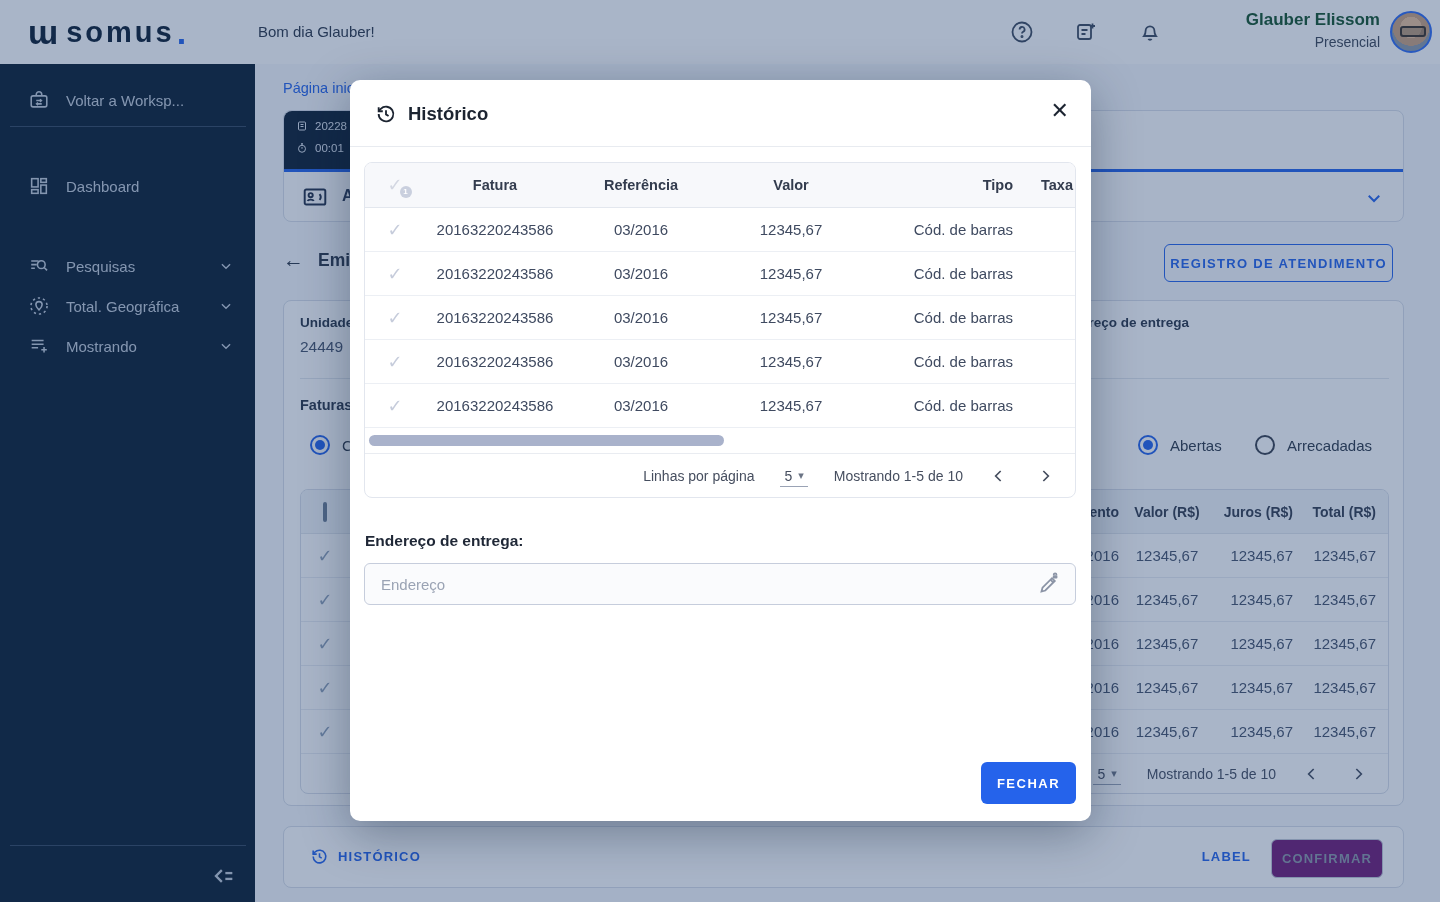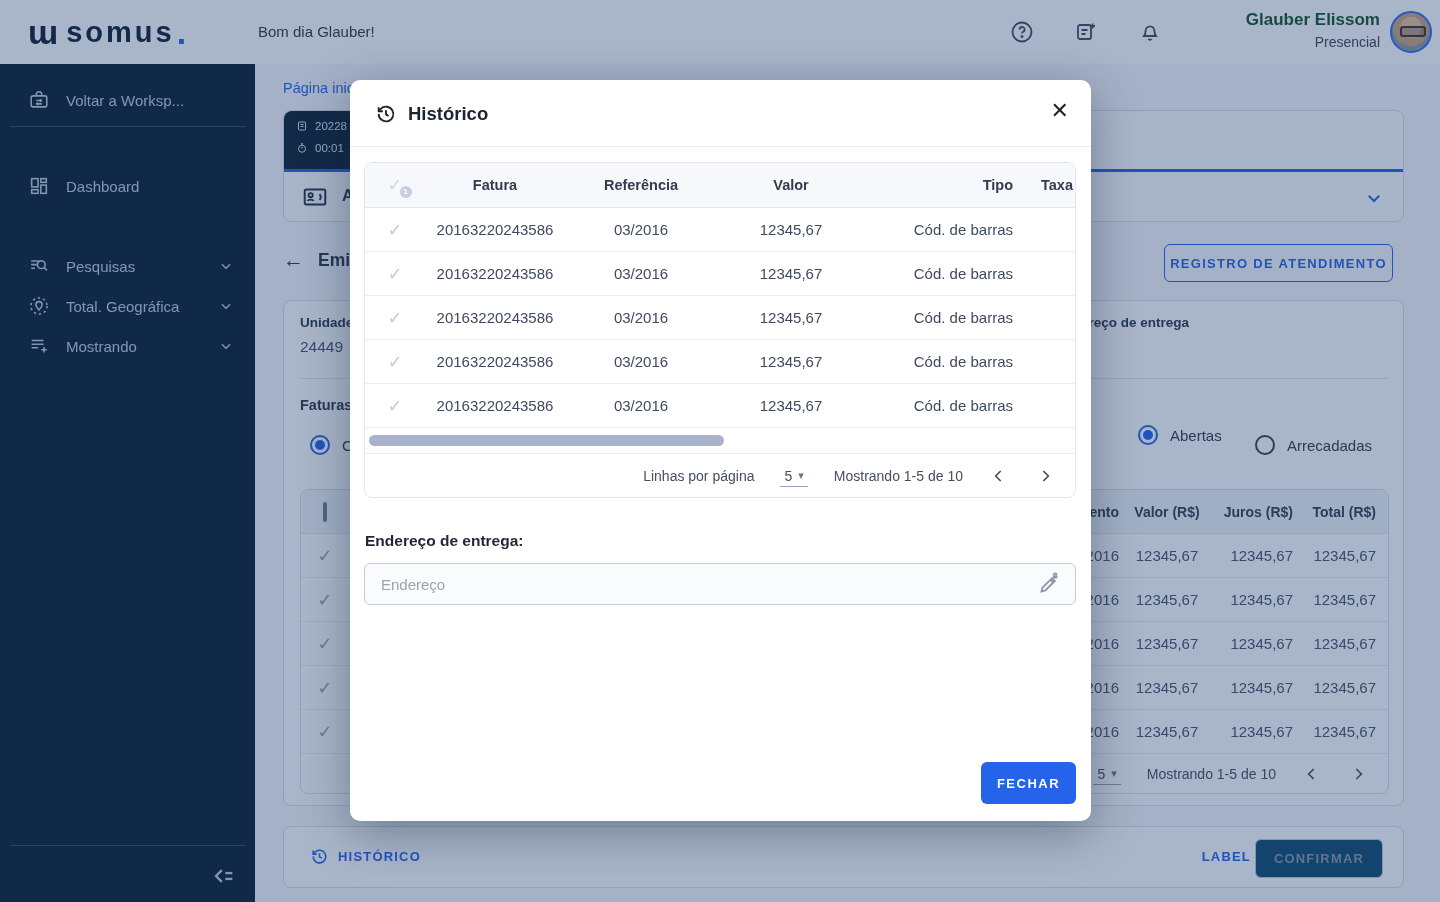--- a/index.html
+++ b/index.html
@@ -70,21 +70,21 @@
   .bc-unit-v { position:absolute; left:16px; top:37px; }
   .bc-addr-l { position:absolute; right:214px; top:14px; white-space:nowrap; }
   .bc-addr-v { position:absolute; right:24px; top:37px; white-space:nowrap; }
   .bc-div { position:absolute; left:16px; top:77px; width:1089px; height:1px; background:#e3e7ee; }
   .bc-fat { position:absolute; left:16px; top:96px; font-size:14.5px; }
   .radio { width:20px; height:20px; border-radius:50%; border:2px solid #39404e; position:relative; flex:none; cursor:pointer; }
   .radio.sel { border-color:#2563eb; }
   .radio.sel:after { content:""; position:absolute; left:3px; top:3px; width:10px; height:10px; border-radius:50%; background:#2563eb; }
   .radrow { position:absolute; display:flex; align-items:center; gap:12px; font-size:15px; color:#2e3949; }
   .r-left { left:26px; top:134px; }
-  .r-open { left:854px; top:124px; }
+  .r-open { left:854px; top:134px; }
   .r-coll { left:971px; top:134px; }
 
   
   .bgtable { position:absolute; left:16px; top:188px; width:1089px; height:305px;
     border:1px solid #d8dee8; border-radius:8px; overflow:hidden; background:#fff; }
   .bgt-head { display:flex; height:44px; background:#f2f5f9; border-bottom:1px solid #e0e5ec;
     font-size:14px; font-weight:bold; color:#333c4e; align-items:center; }
   .bgt-row { display:flex; height:44px; border-bottom:1px solid #e8ecf2; align-items:center;
     font-size:15px; color:#46536b; cursor:pointer; }
   .c-check { width:48px; text-align:center; }
@@ -105,21 +105,21 @@
   .pg-arrow { width:20px; height:20px; color:#464e5f; cursor:pointer; }
   .pg-arrow svg { width:20px; height:20px; }
 
   .bottombar { position:absolute; left:28px; top:762px; width:1121px; height:62px; background:#fff;
     border:1px solid #d8dee8; border-radius:8px; }
   .hist-link { position:absolute; left:26px; top:20px; display:flex; align-items:center; gap:9px;
     color:#2563eb; font-size:13px; font-weight:bold; letter-spacing:1.2px; cursor:pointer; }
   .hist-link svg { width:19px; height:19px; }
   .label-btn { position:absolute; right:152px; top:22px; color:#2563eb; font-size:13px; font-weight:bold;
     letter-spacing:1.2px; cursor:pointer; background:none; border:none; font-family:inherit; }
-  .confirm-btn { position:absolute; right:20px; top:12px; width:128px; height:39px; background:#0c4a6e;
+  .confirm-btn { position:absolute; right:20px; top:12px; width:112px; height:39px; background:#701a75;
     border:1px solid #c3cad6; border-radius:6px; color:#8d97a8; font-size:13px; font-weight:bold;
     letter-spacing:1.2px; font-family:inherit; cursor:pointer; }
 
   
   .overlay { position:absolute; left:0; top:0; width:1440px; height:902px;
     background:rgba(30,60,110,0.38); z-index:50; }
   .modal { position:absolute; left:350px; top:80px; width:741px; height:741px; background:#fff;
     border-radius:10px; box-shadow:0 12px 48px rgba(10,25,50,.35); z-index:100; }
   .m-head { position:relative; height:67px; border-bottom:1px solid #e8ebf0; }
   .m-head .mic { position:absolute; left:25px; top:23px; width:22px; height:22px; color:#1c2431; }

